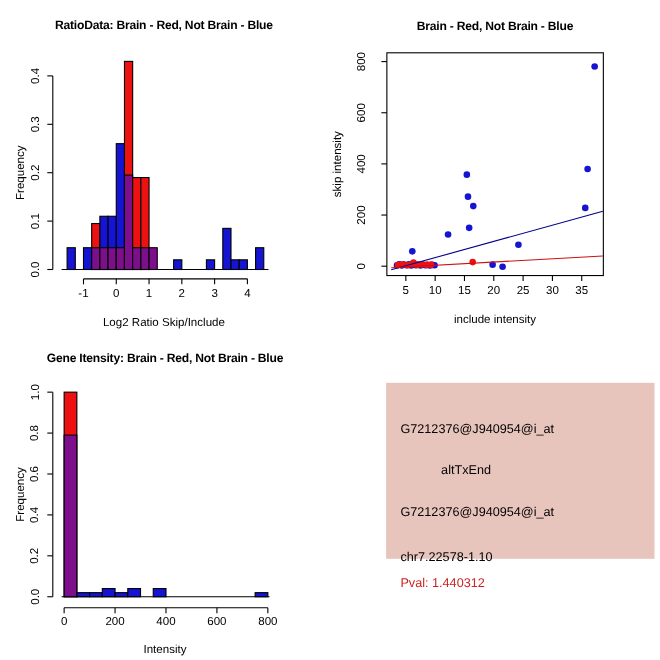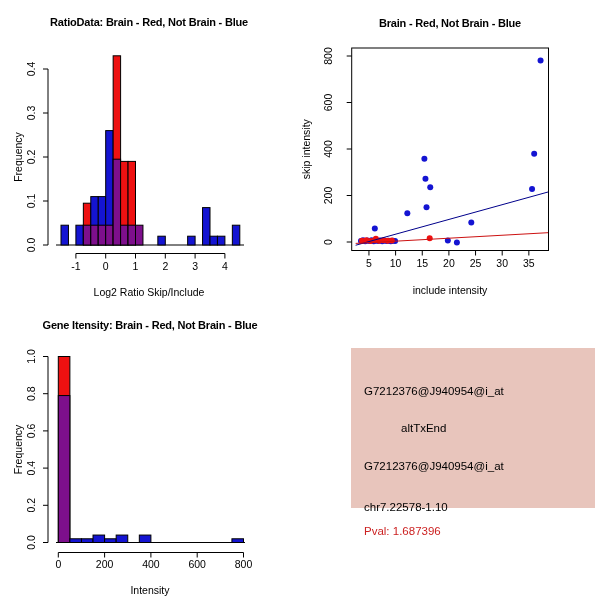--- a/index.html
+++ b/index.html
@@ -185,16 +185,16 @@
       <rect x="116.175" y="235.06" width="11.575000000000001" height="7.44" fill="#1414d2" stroke="#000000" stroke-width="1"></rect>
       <rect x="139.325" y="235.06" width="11.575000000000001" height="7.44" fill="#1414d2" stroke="#000000" stroke-width="1"></rect>
       <rect x="231.925" y="238.78" width="11.575000000000001" height="3.72" fill="#1414d2" stroke="#000000" stroke-width="1"></rect>
     </svg>
 
   <div id="info-box" style="background: rgb(232, 197, 188);">
     <div class="info-line" style="top: 37px; color: rgb(0, 0, 0);">G7212376@J940954@i_at</div>
     <div class="info-line" style="top: 74px; color: rgb(0, 0, 0); margin-left: 37px;">altTxEnd</div>
     <div class="info-line" style="top: 112px; color: rgb(0, 0, 0);">G7212376@J940954@i_at</div>
     <div class="info-line" style="top: 137px; color: rgb(0, 0, 0); margin-top: 16px;">chr7.22578-1.10</div>
-    <div class="info-line" style="top: 177px; color: rgb(204, 34, 34);">Pval: 1.687396</div>
+    <div class="info-line" style="top: 177px; color: rgb(204, 34, 34);">Pval: 1.440312</div>
   </div>
 
 </div>
 
 </body></html>

